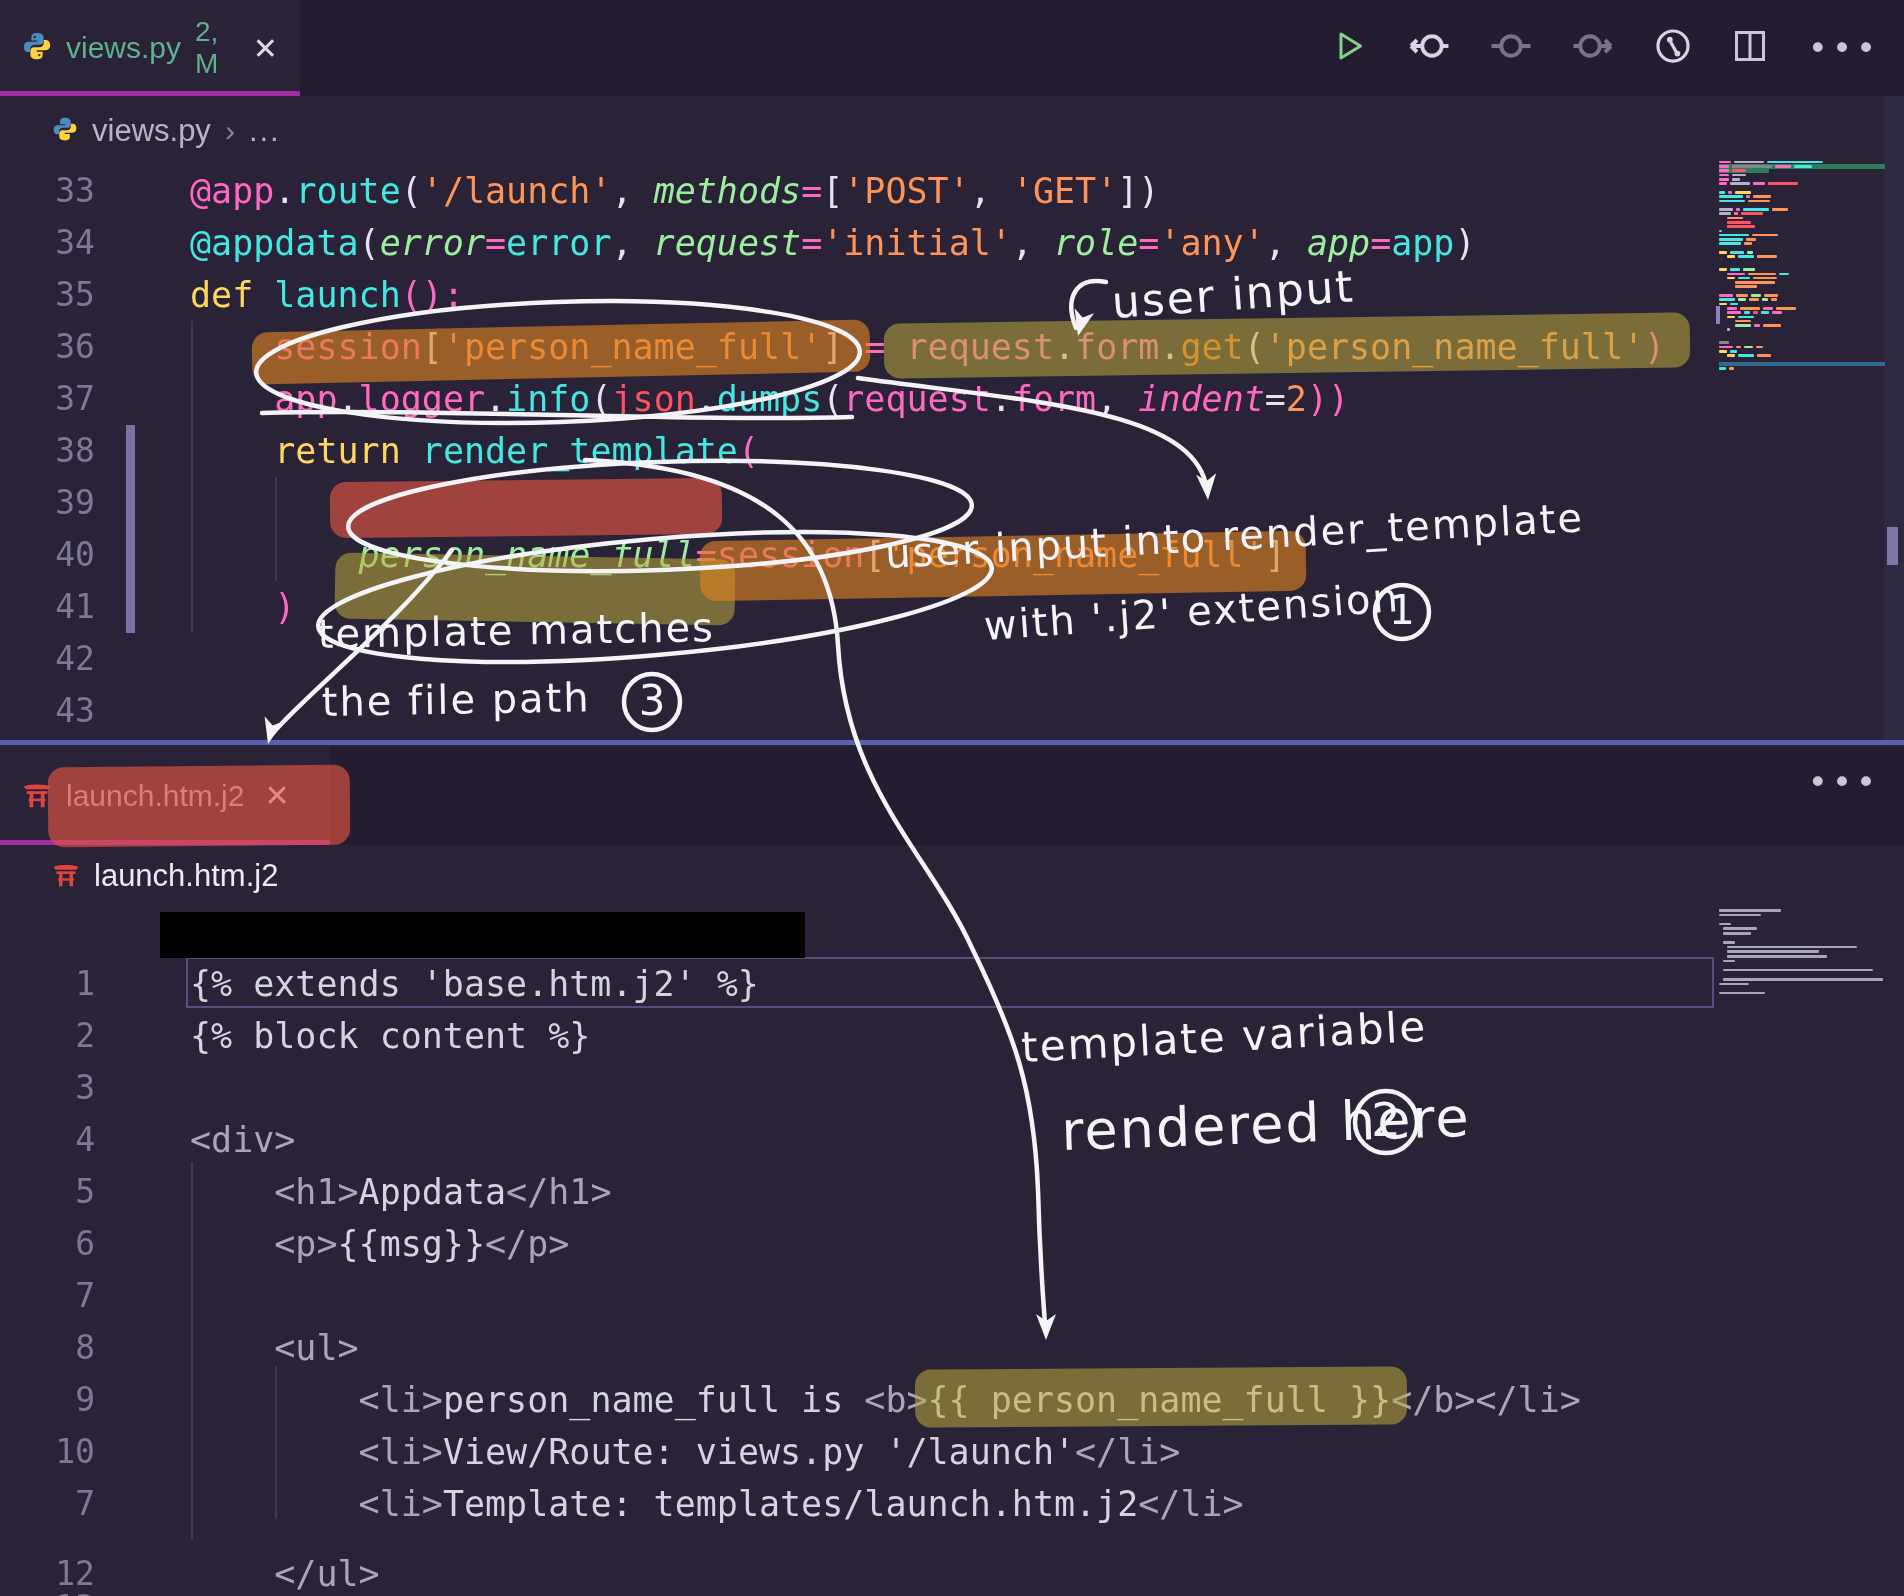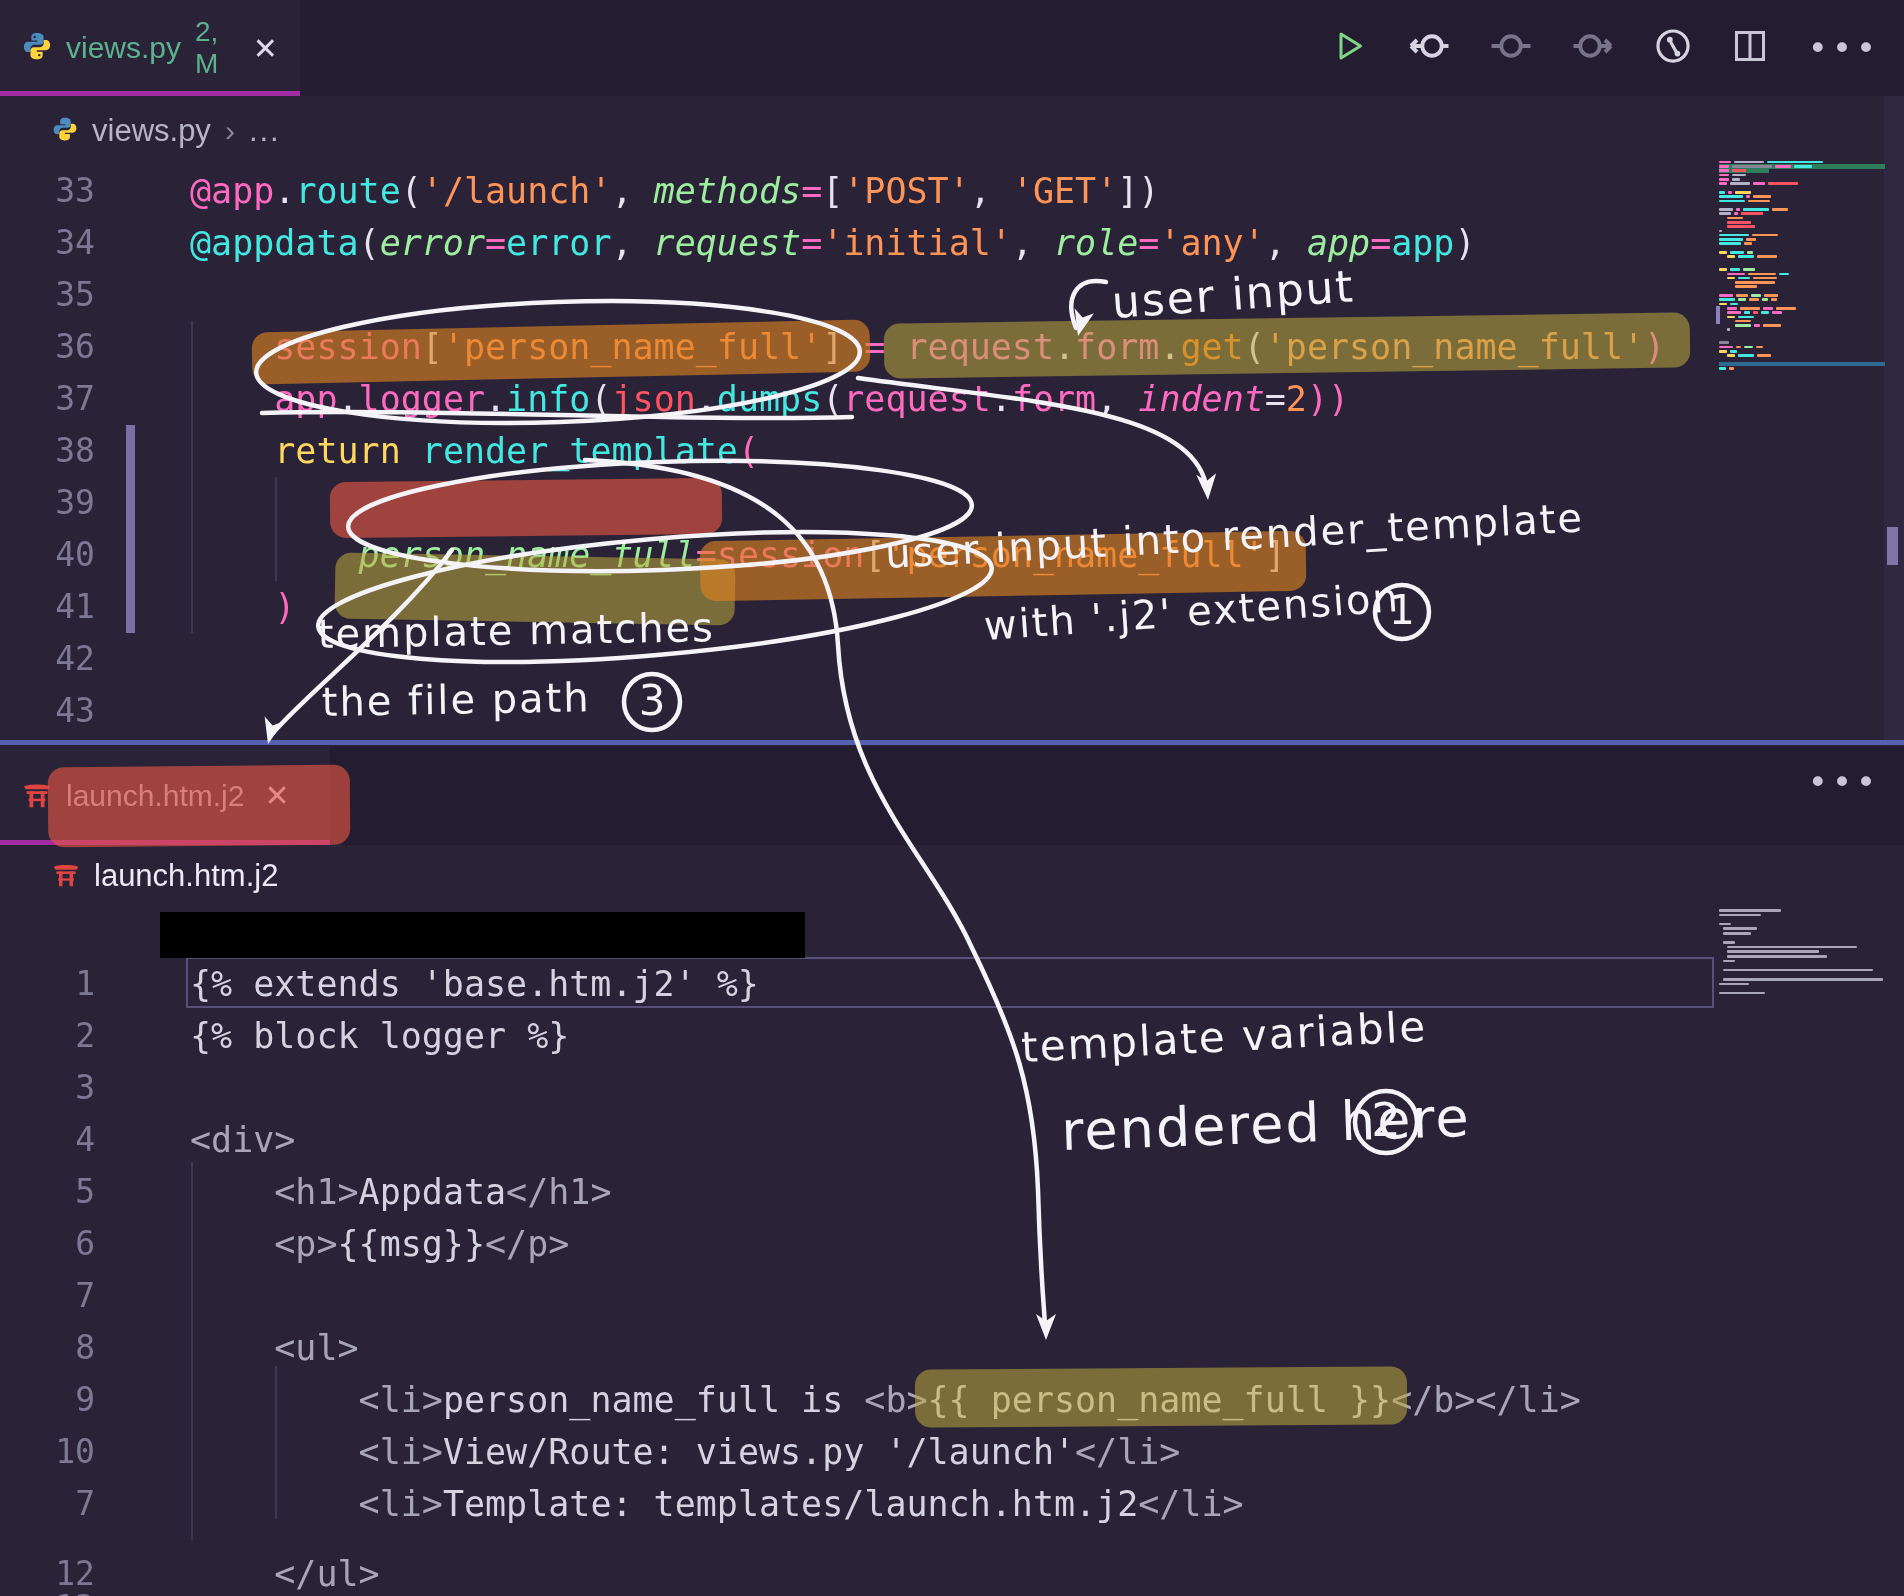--- a/index.html
+++ b/index.html
@@ -126,21 +126,21 @@
       </svg>
     </span>
     <span class="crumb-file">views.py</span>
     <span class="crumb-sep">›</span>
     <span class="crumb-more">...</span>
   </div>
 
   <div id="editor-top">
       <div class="code-line" style="top: 165px;"><span class="ln">33</span><span class="code-text"><span class="c-p">@app</span><span class="c-f">.</span><span class="c-c">route</span><span class="c-f">(</span><span class="c-o">'/launch'</span><span class="c-f">, </span><span class="c-g it">methods</span><span class="c-p">=</span><span class="c-f">[</span><span class="c-o">'POST'</span><span class="c-f">, </span><span class="c-o">'GET'</span><span class="c-f">])</span></span></div>
       <div class="code-line" style="top: 217px;"><span class="ln">34</span><span class="code-text"><span class="c-c">@appdata</span><span class="c-f">(</span><span class="c-g it">error</span><span class="c-p">=</span><span class="c-c">error</span><span class="c-f">, </span><span class="c-g it">request</span><span class="c-p">=</span><span class="c-o">'initial'</span><span class="c-f">, </span><span class="c-g it">role</span><span class="c-p">=</span><span class="c-o">'any'</span><span class="c-f">, </span><span class="c-g it">app</span><span class="c-p">=</span><span class="c-c">app</span><span class="c-f">)</span></span></div>
-      <div class="code-line" style="top: 269px;"><span class="ln">35</span></div>
+      <div class="code-line" style="top: 269px;"><span class="ln">35</span><span class="code-text"><span class="c-y">def </span><span class="c-c">launch</span><span class="c-p">():</span></span></div>
       <div class="code-line" style="top: 321px;"><span class="ln">36</span><span class="code-text"><span class="c-f">    </span><span class="c-p">session</span><span class="c-f">[</span><span class="c-o">'person_name_full'</span><span class="c-f">]</span><span class="c-f"> </span><span class="c-p">=</span><span class="c-f"> </span><span class="c-p">request</span><span class="c-f">.</span><span class="c-p">form</span><span class="c-f">.</span><span class="c-g2">get</span><span class="c-f">(</span><span class="c-o">'person_name_full'</span><span class="c-p">)</span></span></div>
       <div class="code-line" style="top: 373px;"><span class="ln">37</span><span class="code-text"><span class="c-f">    </span><span class="c-p">app</span><span class="c-f">.</span><span class="c-p">logger</span><span class="c-f">.</span><span class="c-c">info</span><span class="c-f">(</span><span class="c-r">json</span><span class="c-f">.</span><span class="c-c">dumps</span><span class="c-f">(</span><span class="c-p">request</span><span class="c-f">.</span><span class="c-p">form</span><span class="c-f">, </span><span class="c-p it">indent</span><span class="c-f">=</span><span class="c-o">2</span><span class="c-p">))</span></span></div>
       <div class="code-line" style="top: 425px;"><span class="ln">38</span><span class="code-text"><span class="c-f">    </span><span class="c-y">return </span><span class="c-c">render_template</span><span class="c-p">(</span></span></div>
       <div class="code-line" style="top: 477px;"><span class="ln">39</span></div>
       <div class="code-line" style="top: 529px;"><span class="ln">40</span><span class="code-text"><span class="c-f">        </span><span class="c-g it">person_name_full</span><span class="c-p">=</span><span class="c-p">session</span><span class="c-f">[</span><span class="c-o">'person_name_full'</span><span class="c-f">]</span></span></div>
       <div class="code-line" style="top: 581px;"><span class="ln">41</span><span class="code-text"><span class="c-f">    </span><span class="c-p">)</span></span></div>
       <div class="code-line" style="top: 633px;"><span class="ln">42</span><span class="code-text"></span></div>
       <div class="code-line" style="top: 685px;"><span class="ln">43</span><span class="code-text"></span></div>
       <div class="indent-guide" style="left: 191px; top: 321px; height: 312px;"></div>
       <div class="indent-guide" style="left: 275px; top: 477px; height: 104px;"></div>
@@ -367,21 +367,21 @@
         <path d="M8 13h4v17H8zM20 13h4v17h-4z" fill="#e0443e"></path>
         <path d="M7 21h18v2.6H7z" fill="#e0443e"></path>
       </svg>
     </span>
     <span class="crumb-file">launch.htm.j2</span>
   </div>
 
   <div class="curline-box"></div>
   <div id="editor-bottom">
       <div class="code-line" style="top: 958px;"><span class="ln">1</span><span class="code-text"><span class="c-t">{% extends 'base.htm.j2' %}</span></span></div>
-      <div class="code-line" style="top: 1010px;"><span class="ln">2</span><span class="code-text"><span class="c-t">{% block logger %}</span></span></div>
+      <div class="code-line" style="top: 1010px;"><span class="ln">2</span><span class="code-text"><span class="c-t">{% block content %}</span></span></div>
       <div class="code-line" style="top: 1062px;"><span class="ln">3</span><span class="code-text"></span></div>
       <div class="code-line" style="top: 1114px;"><span class="ln">4</span><span class="code-text"><span class="c-a">&lt;div&gt;</span></span></div>
       <div class="code-line" style="top: 1166px;"><span class="ln">5</span><span class="code-text"><span class="c-f">    </span><span class="c-a">&lt;h1&gt;</span><span class="c-t">Appdata</span><span class="c-a">&lt;/h1&gt;</span></span></div>
       <div class="code-line" style="top: 1218px;"><span class="ln">6</span><span class="code-text"><span class="c-f">    </span><span class="c-a">&lt;p&gt;</span><span class="c-t">{{msg}}</span><span class="c-a">&lt;/p&gt;</span></span></div>
       <div class="code-line" style="top: 1270px;"><span class="ln">7</span><span class="code-text"></span></div>
       <div class="code-line" style="top: 1322px;"><span class="ln">8</span><span class="code-text"><span class="c-f">    </span><span class="c-a">&lt;ul&gt;</span></span></div>
       <div class="code-line" style="top: 1374px;"><span class="ln">9</span><span class="code-text"><span class="c-f">        </span><span class="c-a">&lt;li&gt;</span><span class="c-t">person_name_full is </span><span class="c-a">&lt;b&gt;</span><span class="c-t">{{ person_name_full }}</span><span class="c-a">&lt;/b&gt;&lt;/li&gt;</span></span></div>
       <div class="code-line" style="top: 1426px;"><span class="ln">10</span><span class="code-text"><span class="c-f">        </span><span class="c-a">&lt;li&gt;</span><span class="c-t">View/Route: views.py '/launch'</span><span class="c-a">&lt;/li&gt;</span></span></div>
       <div class="code-line" style="top: 1478px;"><span class="ln">7</span><span class="code-text"><span class="c-f">        </span><span class="c-a">&lt;li&gt;</span><span class="c-t">Template: templates/launch.htm.j2</span><span class="c-a">&lt;/li&gt;</span></span></div>
       <div class="code-line" style="top: 1548px;"><span class="ln">12</span><span class="code-text"><span class="c-f">    </span><span class="c-a">&lt;/ul&gt;</span></span></div>

